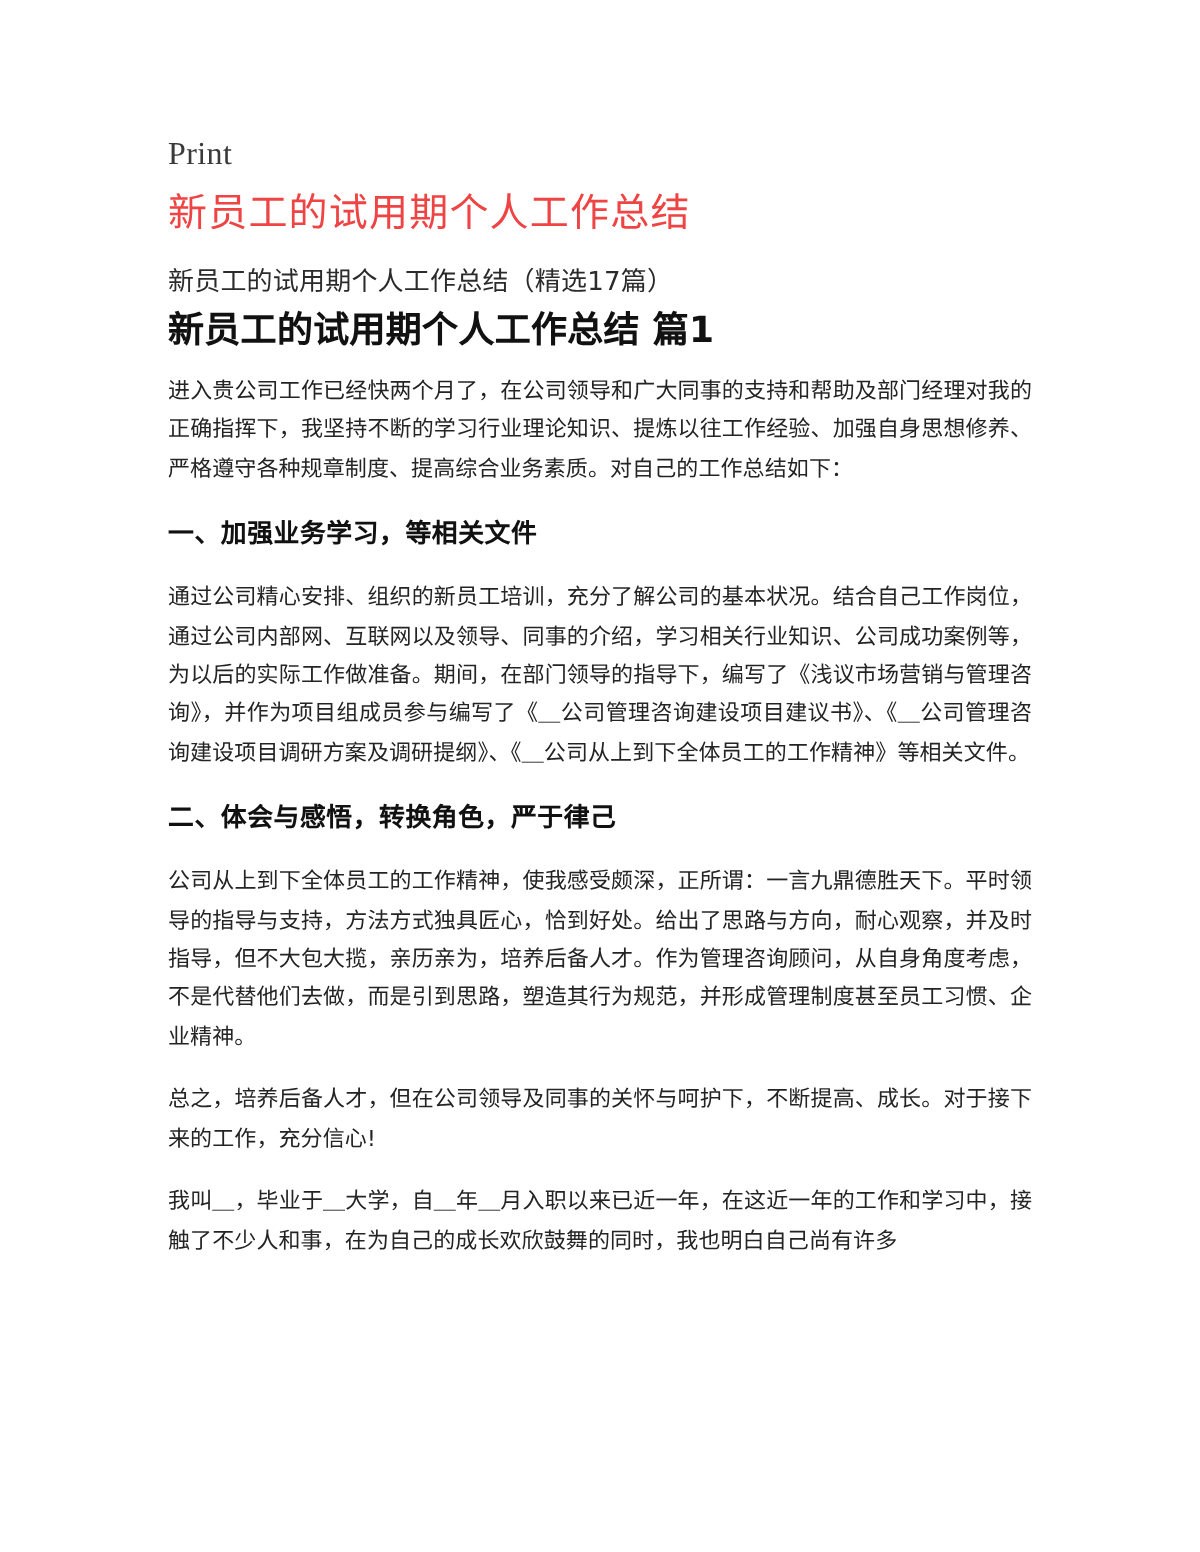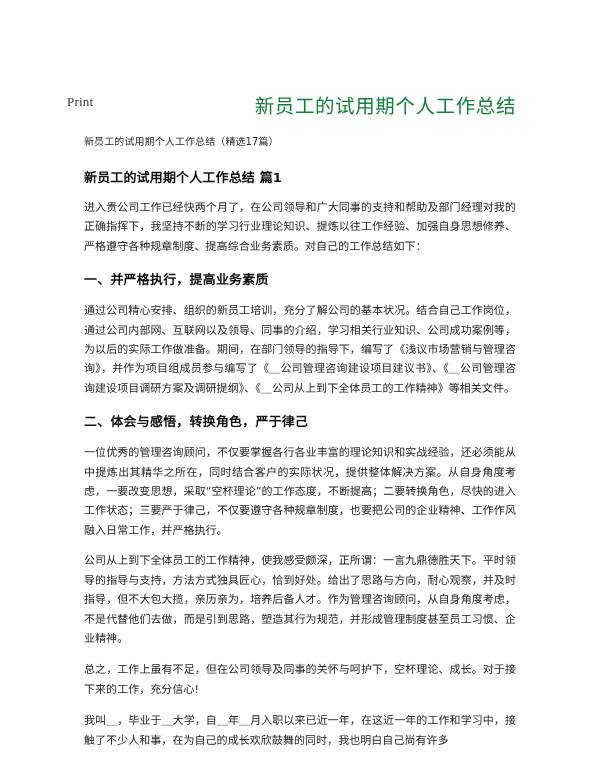--- a/index.html
+++ b/index.html
@@ -20,62 +20,61 @@
   #page {
     position: relative;
     width: 600px;
     height: 776px;
     background: #ffffff;
     box-sizing: border-box;
   }
 
   .print-link {
     position: absolute;
-    left: 67px;
+    left: 84px;
     top: 71px;
     font-family: "Liberation Serif", "DejaVu Serif", serif;
-    font-size: 13px;
+    font-size: 16px;
     line-height: 14px;
     color: #3a3a3a;
     letter-spacing: 0.2px;
     cursor: pointer;
     text-decoration: none;
-    margin-top: 24px;
   }
 
   .doc-body {
     position: absolute;
     left: 84px;
     top: 92px;
     width: 432px;
   }
 
   .doc-title {
     margin: 0;
     padding: 0;
-    text-align: right;
+    text-align: left;
     font-size: 19.5px;
     line-height: 30px;
     font-weight: normal;
     letter-spacing: 0.6px;
-    color: #15803d;
+    color: #ef4444;
     font-family: "DejaVu Sans", "Liberation Sans", sans-serif;
   }
 
   .subtitle {
     margin: 10px 0 0 0;
-    font-size: 10px;
+    font-size: 13px;
     line-height: 19px;
     color: #2b2b2b;
     letter-spacing: 0.1px;
   }
 
   .sub-heading {
-    margin: 17px 0 0 0;
-    font-size: 13px;
+    margin: 5px 0 0 0;
+    font-size: 18px;
     line-height: 19px;
     font-weight: bold;
     color: #111111;
     letter-spacing: 0.15px;
   }
 
   .para {
     margin: 11px 0 0 0;
     font-size: 11px;
     line-height: 19.4px;
@@ -107,27 +106,26 @@
   <div class="doc-body">
 
     <h1 class="doc-title">新员工的试用期个人工作总结</h1>
 
     <p class="subtitle">新员工的试用期个人工作总结（精选17篇）</p>
 
     <p class="sub-heading">新员工的试用期个人工作总结 篇1</p>
 
     <p class="para">进入贵公司工作已经快两个月了，在公司领导和广大同事的支持和帮助及部门经理对我的正确指挥下，我坚持不断的学习行业理论知识、提炼以往工作经验、加强自身思想修养、严格遵守各种规章制度、提高综合业务素质。对自己的工作总结如下：</p>
 
-    <h2 class="section-heading">一、并严格执行，提高业务素质</h2>
+    <h2 class="section-heading">一、加强业务学习，等相关文件</h2>
     <p class="para">通过公司精心安排、组织的新员工培训，充分了解公司的基本状况。结合自己工作岗位，通过公司内部网、互联网以及领导、同事的介绍，学习相关行业知识、公司成功案例等，为以后的实际工作做准备。期间，在部门领导的指导下，编写了《浅议市场营销与管理咨询》，并作为项目组成员参与编写了《＿公司管理咨询建设项目建议书》、《＿公司管理咨询建设项目调研方案及调研提纲》、《＿公司从上到下全体员工的工作精神》等相关文件。</p>
 
     <h2 class="section-heading">二、体会与感悟，转换角色，严于律己</h2>
-    <p class="para">一位优秀的管理咨询顾问，不仅要掌握各行各业丰富的理论知识和实战经验，还必须能从中提炼出其精华之所在，同时结合客户的实际状况，提供整体解决方案。从自身角度考虑，一要改变思想，采取“空杯理论”的工作态度，不断提高；二要转换角色，尽快的进入工作状态；三要严于律己，不仅要遵守各种规章制度，也要把公司的企业精神、工作作风融入日常工作，并严格执行。</p>
 
     <p class="para">公司从上到下全体员工的工作精神，使我感受颇深，正所谓：一言九鼎德胜天下。平时领导的指导与支持，方法方式独具匠心，恰到好处。给出了思路与方向，耐心观察，并及时指导，但不大包大揽，亲历亲为，培养后备人才。作为管理咨询顾问，从自身角度考虑，不是代替他们去做，而是引到思路，塑造其行为规范，并形成管理制度甚至员工习惯、企业精神。</p>
 
-    <p class="para tight">总之，工作上虽有不足，但在公司领导及同事的关怀与呵护下，空杯理论、成长。对于接下来的工作，充分信心!</p>
+    <p class="para tight">总之，培养后备人才，但在公司领导及同事的关怀与呵护下，不断提高、成长。对于接下来的工作，充分信心!</p>
 
     <p class="para tight">我叫＿，毕业于＿大学，自＿年＿月入职以来已近一年，在这近一年的工作和学习中，接触了不少人和事，在为自己的成长欢欣鼓舞的同时，我也明白自己尚有许多</p>
 
   </div>
 
 </div>
 
 </body></html>

